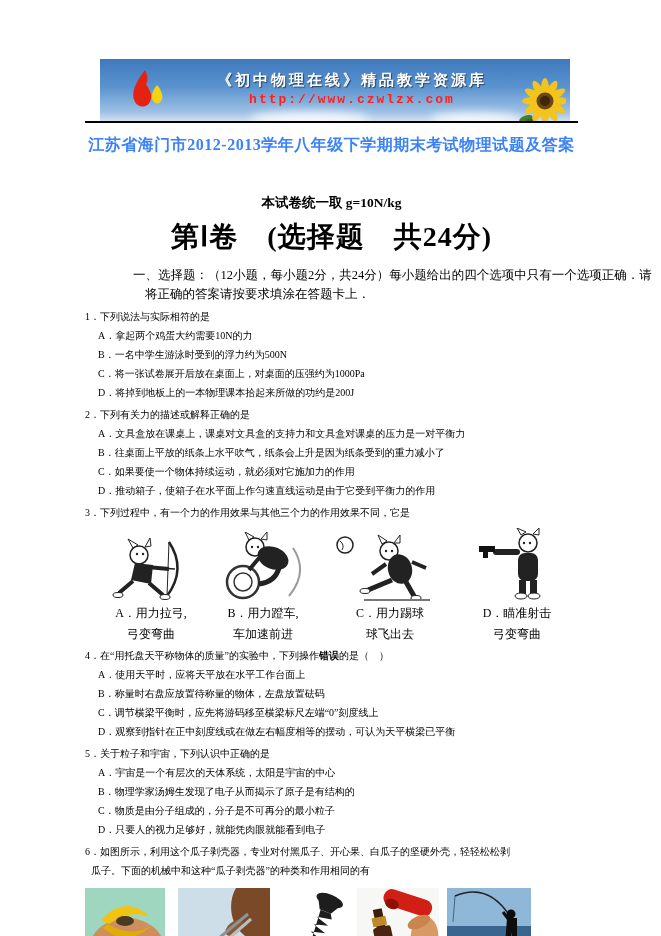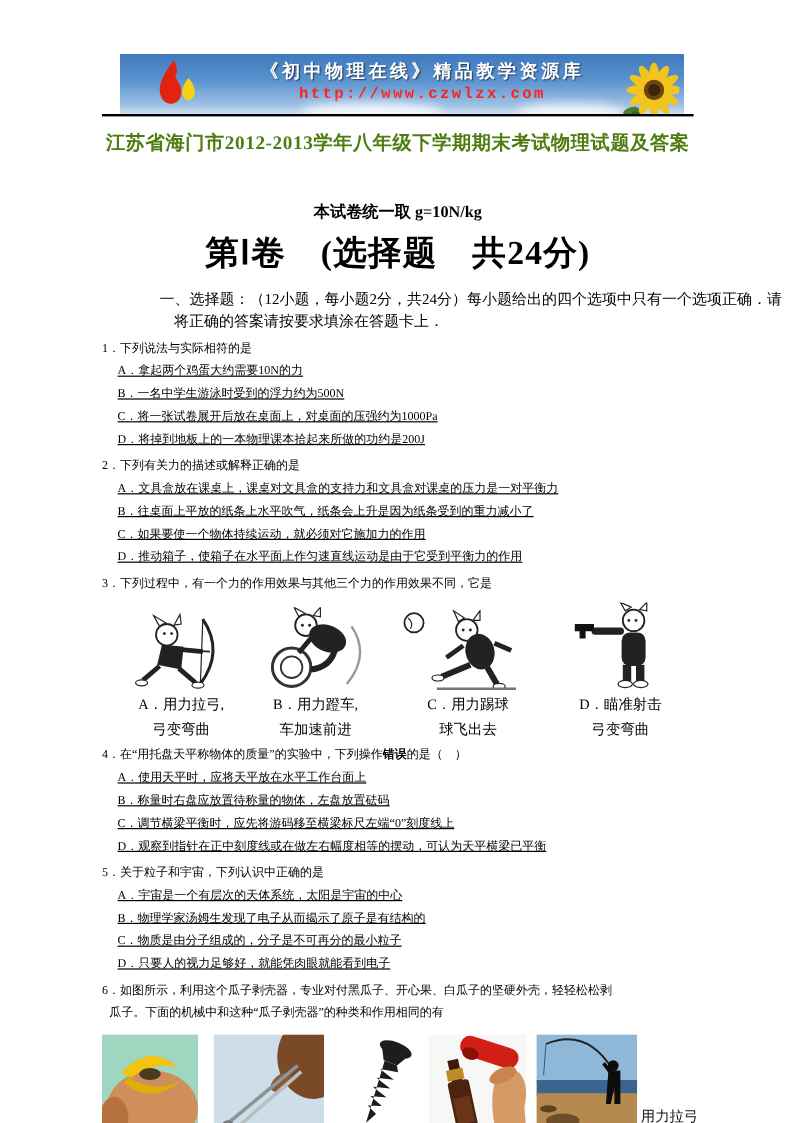--- a/index.html
+++ b/index.html
@@ -5,46 +5,46 @@
   * { margin:0; padding:0; box-sizing:border-box; }
   html,body { background:#888; }
   .page {
     width:661px; height:936px; background:#fff; margin:0 auto;
     font-family:"Liberation Serif", serif; color:#000;
     padding:43px 83px 0 85px; overflow:hidden; position:relative;
   }
   
   .banner-wrap { border-bottom:2px solid #000; padding-bottom:0; }
   .banner {
-    position:relative; height:50px; margin:2px 8px 0 15px;
+    position:relative; height:62px; margin:16px 8px 0 15px;
     background:linear-gradient(to bottom,#3f79bd 0%,#5b93cf 45%,#9dc0e4 85%,#cfe0f0 100%);
     overflow:hidden; display:flex; align-items:center;
   }
   .cloud { position:absolute; background:rgba(255,255,255,.75); border-radius:50%; filter:blur(4px); }
   .cloud.c1 { width:120px; height:16px; left:150px; bottom:-6px; }
   .cloud.c2 { width:90px; height:14px; left:330px; bottom:-5px; }
   .banner-logo { position:relative; width:46px; height:44px; margin-left:28px; flex:0 0 auto; }
   .banner-center { flex:1; text-align:center; line-height:1.15; padding-right:40px; }
   .site-title { color:#fff; font-weight:bold; font-size:15px; letter-spacing:3px;
     text-shadow:1px 1px 1px rgba(0,0,0,.55); white-space:nowrap; }
   .site-url { color:#ff1f1f; font-weight:bold; font-size:13px; letter-spacing:2px;
     font-family:"Liberation Mono", monospace; text-decoration:none; display:inline-block; }
   .banner-flower { position:absolute; right:4px; bottom:-4px; width:48px; height:50px; }
   
-  .doc-title { text-align:center; font-weight:bold; font-size:16px; color:#4d7c0f;
+  .doc-title { text-align:center; font-weight:bold; font-size:16px; color:#3b82f6;
     margin-top:12px; white-space:nowrap; letter-spacing:.5px; }
   .notice { text-align:center; font-weight:bold; font-size:13.5px; margin-top:38px; }
   .section-heading { text-align:center; font-size:28px; margin-top:6px; letter-spacing:1px; }
   
   .intro { margin-top:10px; font-size:12.5px; line-height:19px;margin-left:48px; }
   .intro .l1 { display:block; white-space:nowrap; }
   .intro .l2 { display:block; white-space:nowrap; padding-left:12px; }
   .q { margin-top:3px; font-size:10px; line-height:19px; }
   .q p { white-space:nowrap; }
-  .q .opt { padding-left:13px;text-decoration:underline; }
+  .q .opt { padding-left:13px; }
   .q .bold { font-weight:bold; }
   
   .figrow { display:flex; align-items:flex-end; margin:6px 0 4px 20px; }
   .figrow figure { text-align:center; font-size:12px; line-height:1.2; }
   .figrow figcaption span { display:block; white-space:nowrap; }
   .figrow figcaption .c2 { margin-top:7px; }
   .fig-a { width:92px; }  .fig-b { width:100px; margin-left:16px; }
   .fig-c { width:122px; margin-left:16px; } .fig-d { width:104px; margin-left:14px; }
   .cartoon { display:block; margin:0 auto 4px auto; }
   

